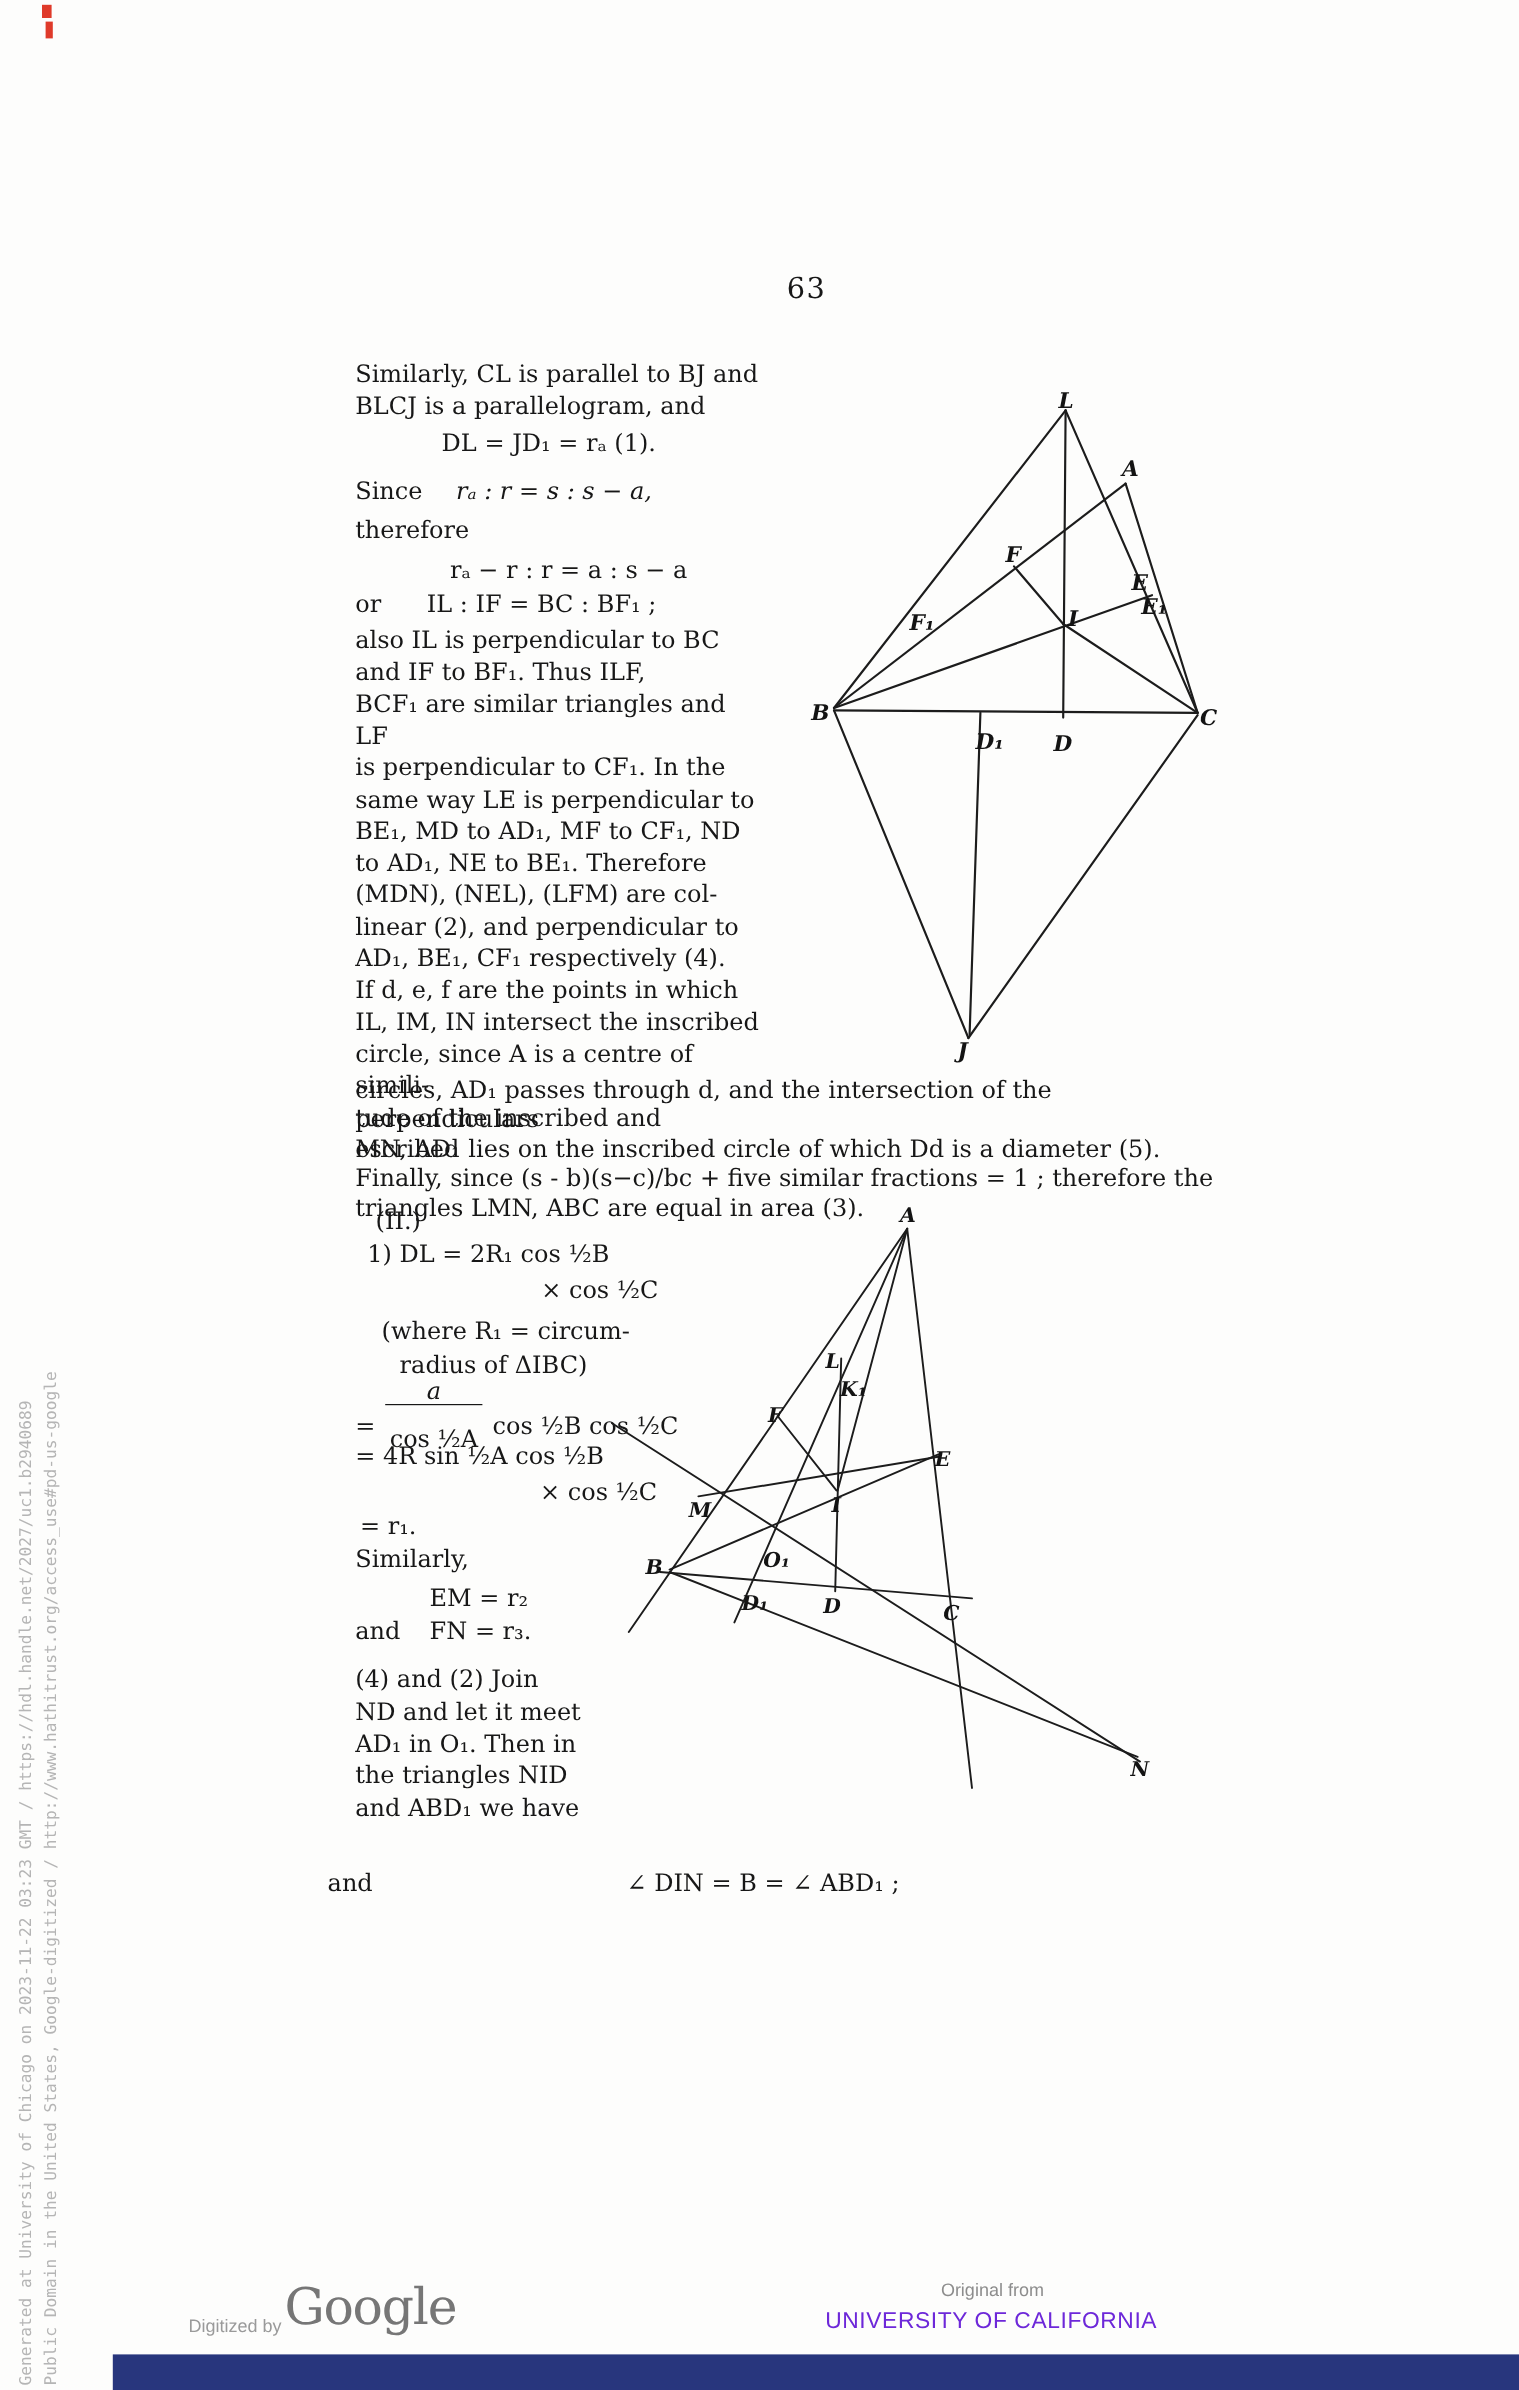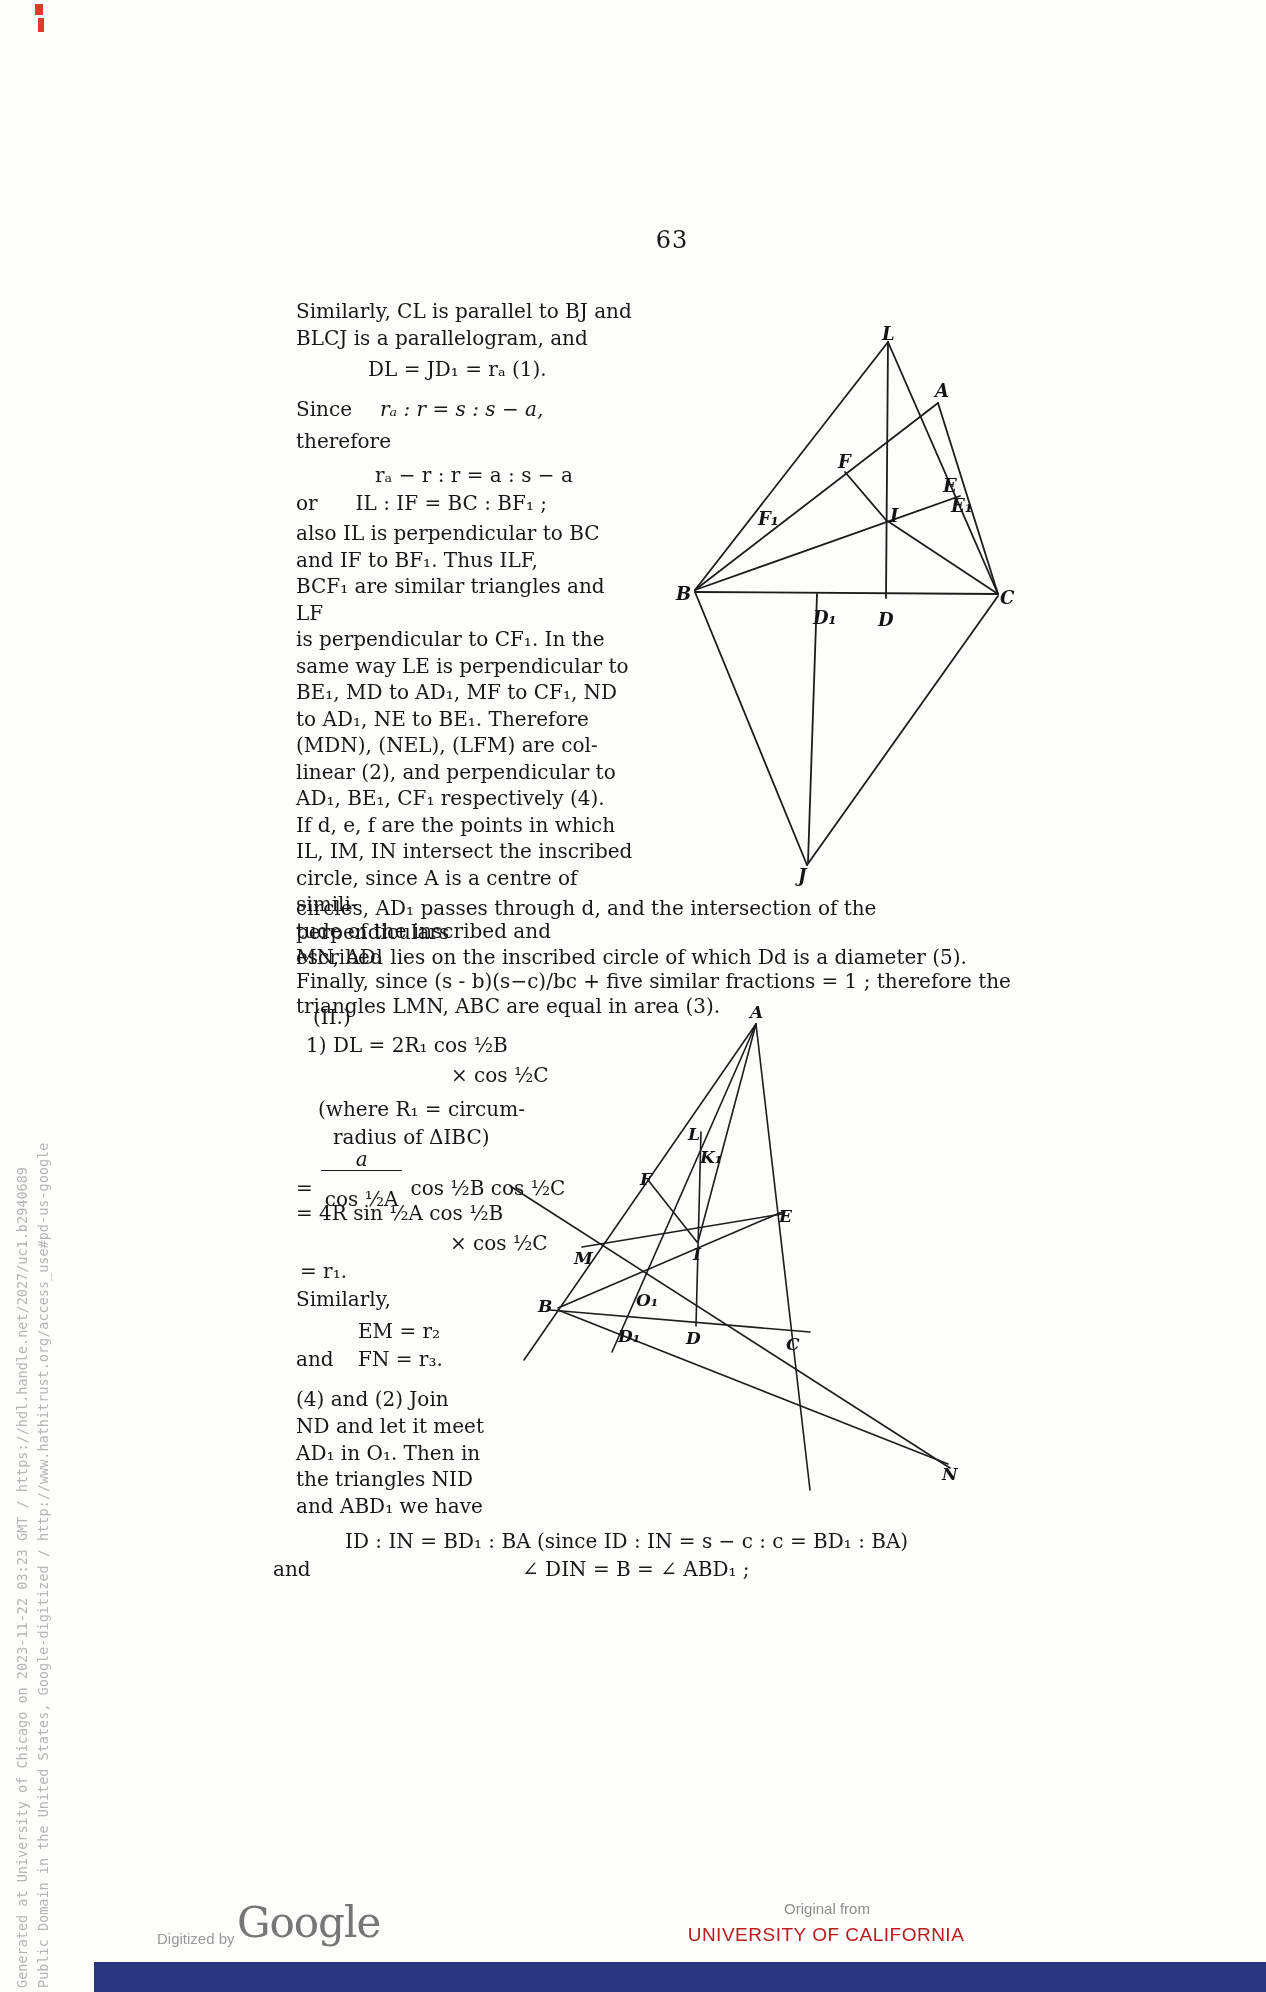--- a/index.html
+++ b/index.html
@@ -58,21 +58,21 @@
            font-family:"DejaVu Sans Mono","Liberation Mono",monospace;
            font-size:13.5px;line-height:21px;color:#b5b5b5;white-space:nowrap;}
   
   .digitized{position:absolute;left:157px;top:1930px;font-family:"Liberation Sans","DejaVu Sans",sans-serif;
              font-size:15px;color:#9a9a9a;}
   .glogo{position:absolute;left:237px;top:1898px;font-family:"DejaVu Serif",serif;
          font-size:42px;color:#767676;letter-spacing:-1px;}
   .origfrom{position:absolute;left:727px;top:1900px;width:200px;text-align:center;
             font-family:"Liberation Sans","DejaVu Sans",sans-serif;font-size:15px;color:#8d8d8d;}
   .university{position:absolute;left:616px;top:1924px;width:420px;text-align:center;
-              font-family:"Liberation Sans","DejaVu Sans",sans-serif;font-size:19px;color:#b91c1c;
+              font-family:"Liberation Sans","DejaVu Sans",sans-serif;font-size:19px;color:#6d28d9;
               letter-spacing:0.5px;}
   .navybar{position:absolute;left:94px;top:1962px;width:1172px;height:30px;background:#28367d;}
 </style>
 </head>
 <body>
 
 <div class="page">
 
   <div class="redmark" style="left:35px;top:4px;width:8px;height:11px;"></div>
   <div class="redmark" style="left:38px;top:18px;width:6px;height:14px;"></div>
@@ -130,21 +130,20 @@
   <div class="tb sec2-l8">Similarly,</div>
   <div class="tb sec2-l9">EM = r₂</div>
   <div class="tb sec2-and">and</div>
   <div class="tb sec2-l10">FN = r₃.</div>
   <div class="tb sec2-p">(4) and (2)  Join
 ND and let it meet
 AD₁ in O₁.   Then in
 the  triangles  NID
 and ABD₁ we have</div>
 
-  <div class="tb bot-eq1">ID : IN = BD₁ : BA  (since ID : IN = s − c : c = BD₁ : BA)</div>
   <div class="tb bot-and">and</div>
   <div class="tb bot-eq2">∠ DIN = B = ∠ ABD₁ ;</div>
 
   <svg id="fig1" class="fig" style="left:530px;top:300px;" width="480" height="580" viewBox="0 0 480 580">
       <line x1="358" y1="42" x2="165" y2="290"></line>
       <line x1="358" y1="42" x2="468" y2="294"></line>
       <line x1="358" y1="42" x2="356" y2="298"></line>
       <line x1="165" y1="290" x2="408" y2="103"></line>
       <line x1="408" y1="103" x2="468" y2="294"></line>
       <line x1="165" y1="292" x2="468" y2="294"></line>

